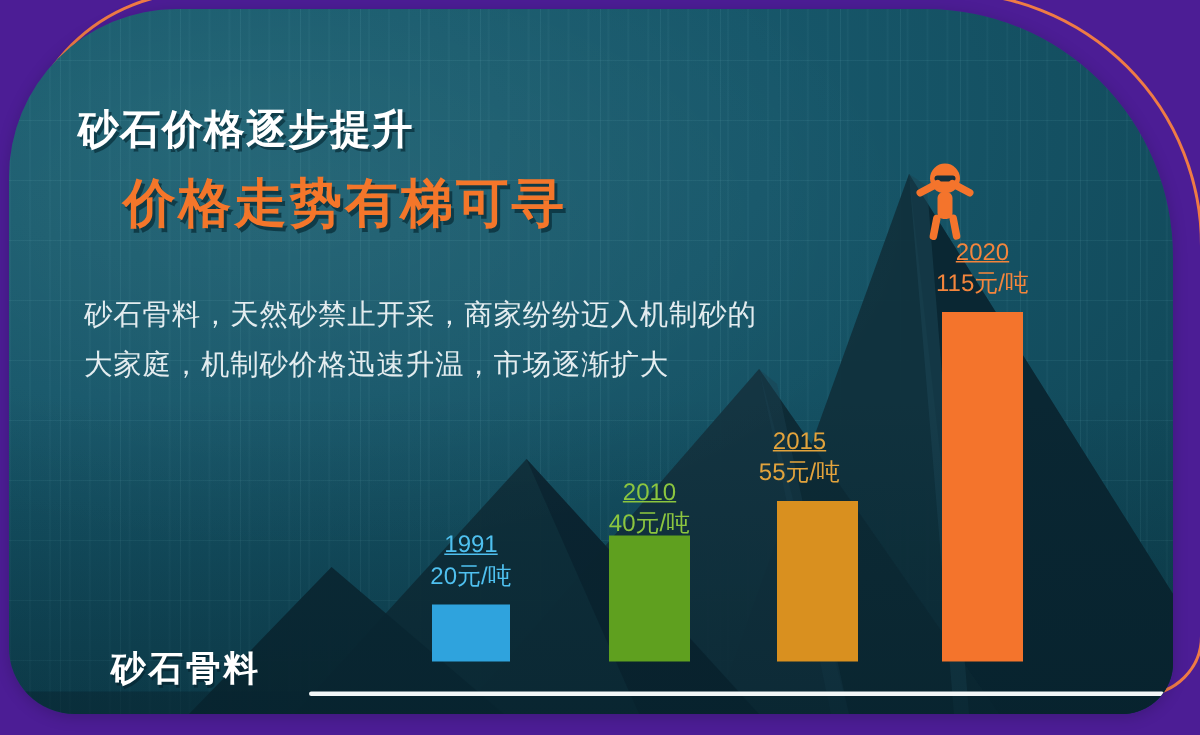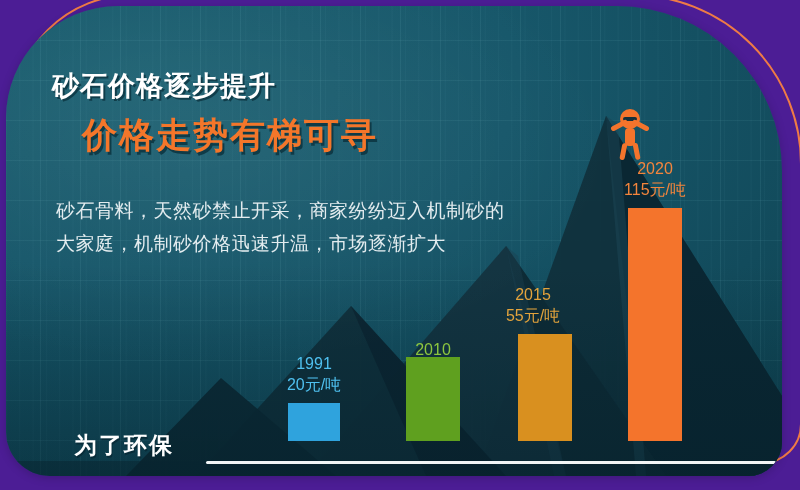--- a/index.html
+++ b/index.html
@@ -147,21 +147,21 @@
     position: absolute;
     bottom: 35px;
   }
   .bar-label {
     position: absolute;
     text-align: center;
     font-size: 16px;
     line-height: 21px;
     white-space: nowrap;
   }
-  .bar-label .yr { display: block; }
+  .bar-label .yr { display: block; text-decoration: underline; }
   .bar-label .pr { display: block; }
 
   
   .figure {
     position: absolute;
     left: 600px;
     top: 100px;
     width: 48px;
     height: 56px;
   }
@@ -216,31 +216,32 @@
 
     <div id="bars-layer">
         <div class="bar" style="left: 282px; width: 52px; height: 38px; background: rgb(47, 163, 221);"></div>
         <div class="bar-label" style="left: 252px; width: 112px; bottom: 81px; color: rgb(79, 192, 239);">
           <span class="yr">1991</span>
           <span class="pr">20元/吨</span>
         </div>
         <div class="bar" style="left: 400px; width: 54px; height: 84px; background: rgb(95, 160, 31);"></div>
         <div class="bar-label" style="left: 370px; width: 114px; bottom: 116px; color: rgb(140, 198, 63);">
           <span class="yr">2010</span>
+          <span class="pr">40元/吨</span>
         </div>
         <div class="bar" style="left: 512px; width: 54px; height: 107px; background: rgb(217, 144, 31);"></div>
         <div class="bar-label" style="left: 470px; width: 114px; bottom: 150px; color: rgb(226, 163, 60);">
           <span class="yr">2015</span>
           <span class="pr">55元/吨</span>
         </div>
         <div class="bar" style="left: 622px; width: 54px; height: 233px; background: rgb(244, 116, 44);"></div>
         <div class="bar-label" style="left: 592px; width: 114px; bottom: 276px; color: rgb(244, 133, 60);">
           <span class="yr">2020</span>
           <span class="pr">115元/吨</span>
         </div>
       </div>
 
     <div class="axis"></div>
 
-    <div class="brand">为了环保</div>
+    <div class="brand">砂石骨料</div>
 
   </div>
 </div>
 
 </body></html>

